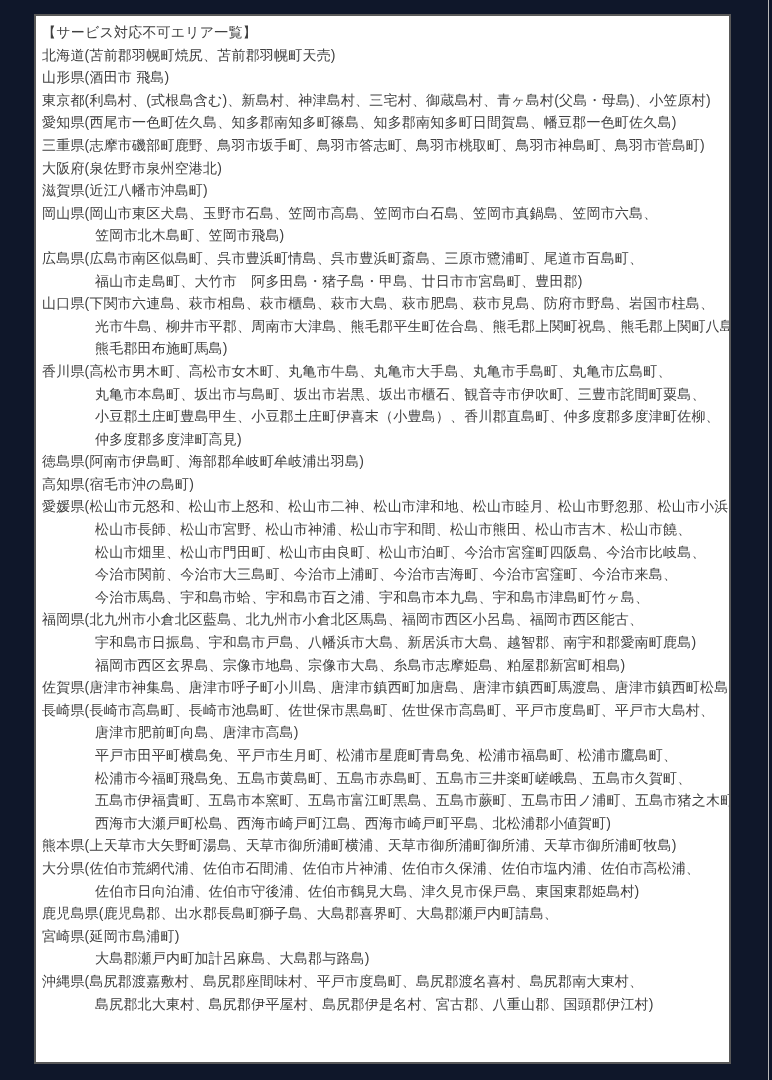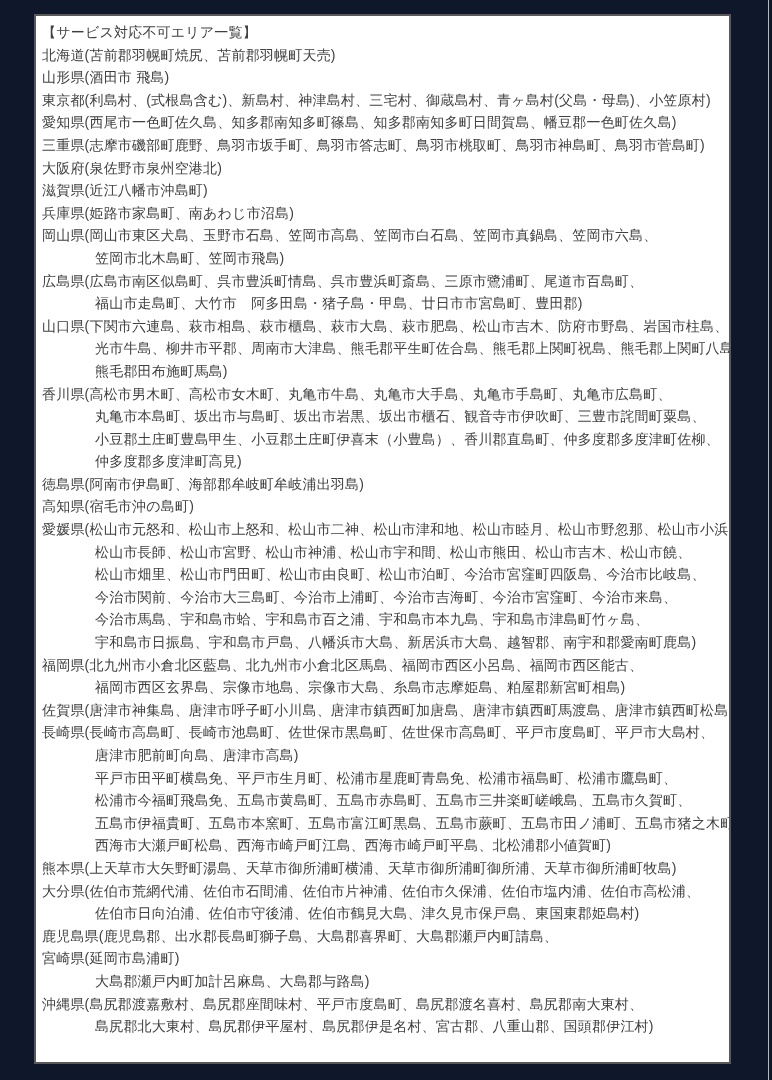--- a/index.html
+++ b/index.html
@@ -62,41 +62,40 @@
   <div class="doc-frame">
     <div class="doc-title">【サービス対応不可エリア一覧】</div>
     <div id="area-list">
         <div class="line">北海道(苫前郡羽幌町焼尻、苫前郡羽幌町天売)</div>
         <div class="line">山形県(酒田市 飛島)</div>
         <div class="line">東京都(利島村、(式根島含む)、新島村、神津島村、三宅村、御蔵島村、青ヶ島村(父島・母島)、小笠原村)</div>
         <div class="line">愛知県(西尾市一色町佐久島、知多郡南知多町篠島、知多郡南知多町日間賀島、幡豆郡一色町佐久島)</div>
         <div class="line">三重県(志摩市磯部町鹿野、鳥羽市坂手町、鳥羽市答志町、鳥羽市桃取町、鳥羽市神島町、鳥羽市菅島町)</div>
         <div class="line">大阪府(泉佐野市泉州空港北)</div>
         <div class="line">滋賀県(近江八幡市沖島町)</div>
-        <div class="line">兵庫県(姫路市家島町、南あわじ市沼島)</div>
         <div class="line">岡山県(岡山市東区犬島、玉野市石島、笠岡市高島、笠岡市白石島、笠岡市真鍋島、笠岡市六島、</div>
         <div class="line indent">笠岡市北木島町、笠岡市飛島)</div>
         <div class="line">広島県(広島市南区似島町、呉市豊浜町情島、呉市豊浜町斎島、三原市鷺浦町、尾道市百島町、</div>
         <div class="line indent">福山市走島町、大竹市　阿多田島・猪子島・甲島、廿日市市宮島町、豊田郡)</div>
-        <div class="line">山口県(下関市六連島、萩市相島、萩市櫃島、萩市大島、萩市肥島、松山市吉木、防府市野島、岩国市柱島、</div>
+        <div class="line">山口県(下関市六連島、萩市相島、萩市櫃島、萩市大島、萩市肥島、萩市見島、防府市野島、岩国市柱島、</div>
         <div class="line indent">光市牛島、柳井市平郡、周南市大津島、熊毛郡平生町佐合島、熊毛郡上関町祝島、熊毛郡上関町八島</div>
         <div class="line indent">熊毛郡田布施町馬島)</div>
         <div class="line">香川県(高松市男木町、高松市女木町、丸亀市牛島、丸亀市大手島、丸亀市手島町、丸亀市広島町、</div>
         <div class="line indent">丸亀市本島町、坂出市与島町、坂出市岩黒、坂出市櫃石、観音寺市伊吹町、三豊市詫間町粟島、</div>
         <div class="line indent">小豆郡土庄町豊島甲生、小豆郡土庄町伊喜末（小豊島）、香川郡直島町、仲多度郡多度津町佐柳、</div>
         <div class="line indent">仲多度郡多度津町高見)</div>
         <div class="line">徳島県(阿南市伊島町、海部郡牟岐町牟岐浦出羽島)</div>
         <div class="line">高知県(宿毛市沖の島町)</div>
         <div class="line">愛媛県(松山市元怒和、松山市上怒和、松山市二神、松山市津和地、松山市睦月、松山市野忽那、松山市小浜</div>
         <div class="line indent">松山市長師、松山市宮野、松山市神浦、松山市宇和間、松山市熊田、松山市吉木、松山市饒、</div>
         <div class="line indent">松山市畑里、松山市門田町、松山市由良町、松山市泊町、今治市宮窪町四阪島、今治市比岐島、</div>
         <div class="line indent">今治市関前、今治市大三島町、今治市上浦町、今治市吉海町、今治市宮窪町、今治市来島、</div>
         <div class="line indent">今治市馬島、宇和島市蛤、宇和島市百之浦、宇和島市本九島、宇和島市津島町竹ヶ島、</div>
+        <div class="line">福岡県(北九州市小倉北区藍島、北九州市小倉北区馬島、福岡市西区小呂島、福岡市西区能古、</div>
         <div class="line indent">宇和島市日振島、宇和島市戸島、八幡浜市大島、新居浜市大島、越智郡、南宇和郡愛南町鹿島)</div>
-        <div class="line">福岡県(北九州市小倉北区藍島、北九州市小倉北区馬島、福岡市西区小呂島、福岡市西区能古、</div>
         <div class="line indent">福岡市西区玄界島、宗像市地島、宗像市大島、糸島市志摩姫島、粕屋郡新宮町相島)</div>
         <div class="line">佐賀県(唐津市神集島、唐津市呼子町小川島、唐津市鎮西町加唐島、唐津市鎮西町馬渡島、唐津市鎮西町松島</div>
         <div class="line">長崎県(長崎市高島町、長崎市池島町、佐世保市黒島町、佐世保市高島町、平戸市度島町、平戸市大島村、</div>
         <div class="line indent">唐津市肥前町向島、唐津市高島)</div>
         <div class="line indent">平戸市田平町横島免、平戸市生月町、松浦市星鹿町青島免、松浦市福島町、松浦市鷹島町、</div>
         <div class="line indent">松浦市今福町飛島免、五島市黄島町、五島市赤島町、五島市三井楽町嵯峨島、五島市久賀町、</div>
         <div class="line indent">五島市伊福貴町、五島市本窯町、五島市富江町黒島、五島市蕨町、五島市田ノ浦町、五島市猪之木町</div>
         <div class="line indent">西海市大瀬戸町松島、西海市崎戸町江島、西海市崎戸町平島、北松浦郡小値賀町)</div>
         <div class="line">熊本県(上天草市大矢野町湯島、天草市御所浦町横浦、天草市御所浦町御所浦、天草市御所浦町牧島)</div>
         <div class="line">大分県(佐伯市荒網代浦、佐伯市石間浦、佐伯市片神浦、佐伯市久保浦、佐伯市塩内浦、佐伯市高松浦、</div>

